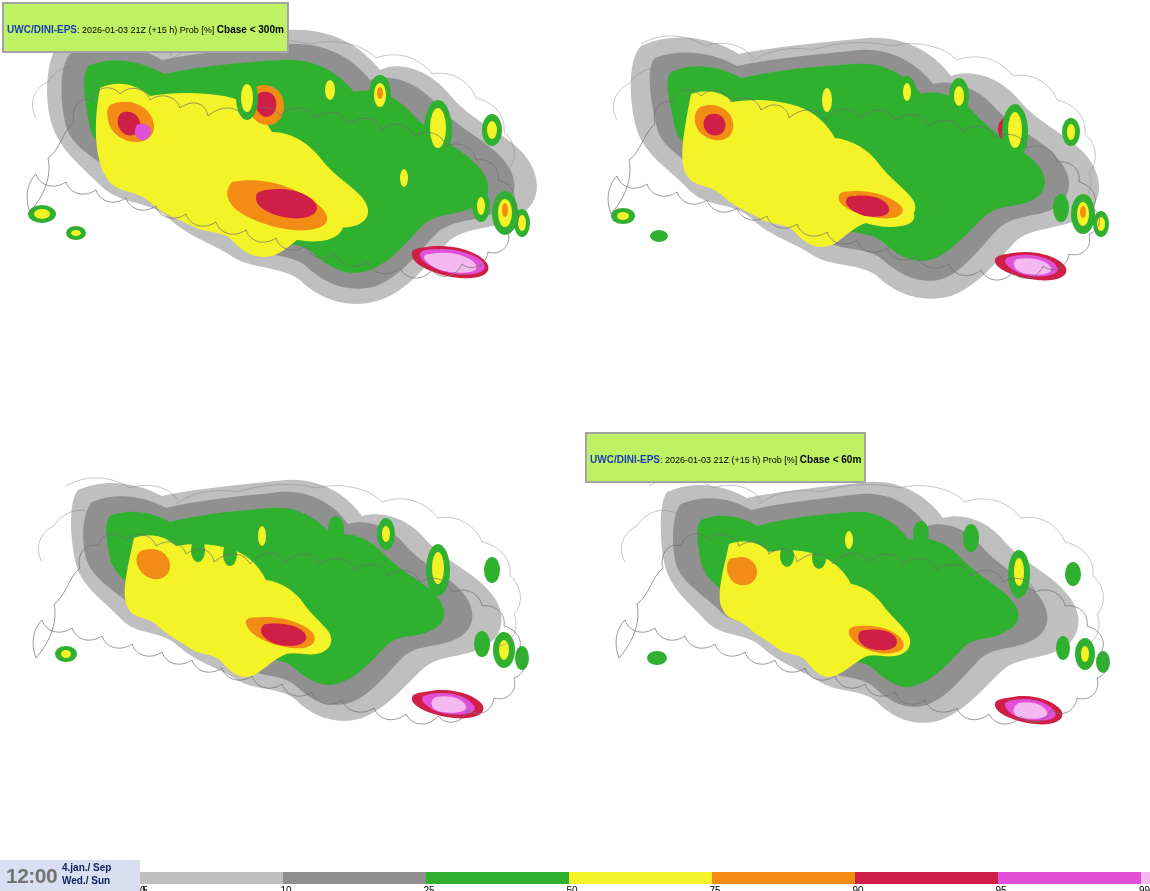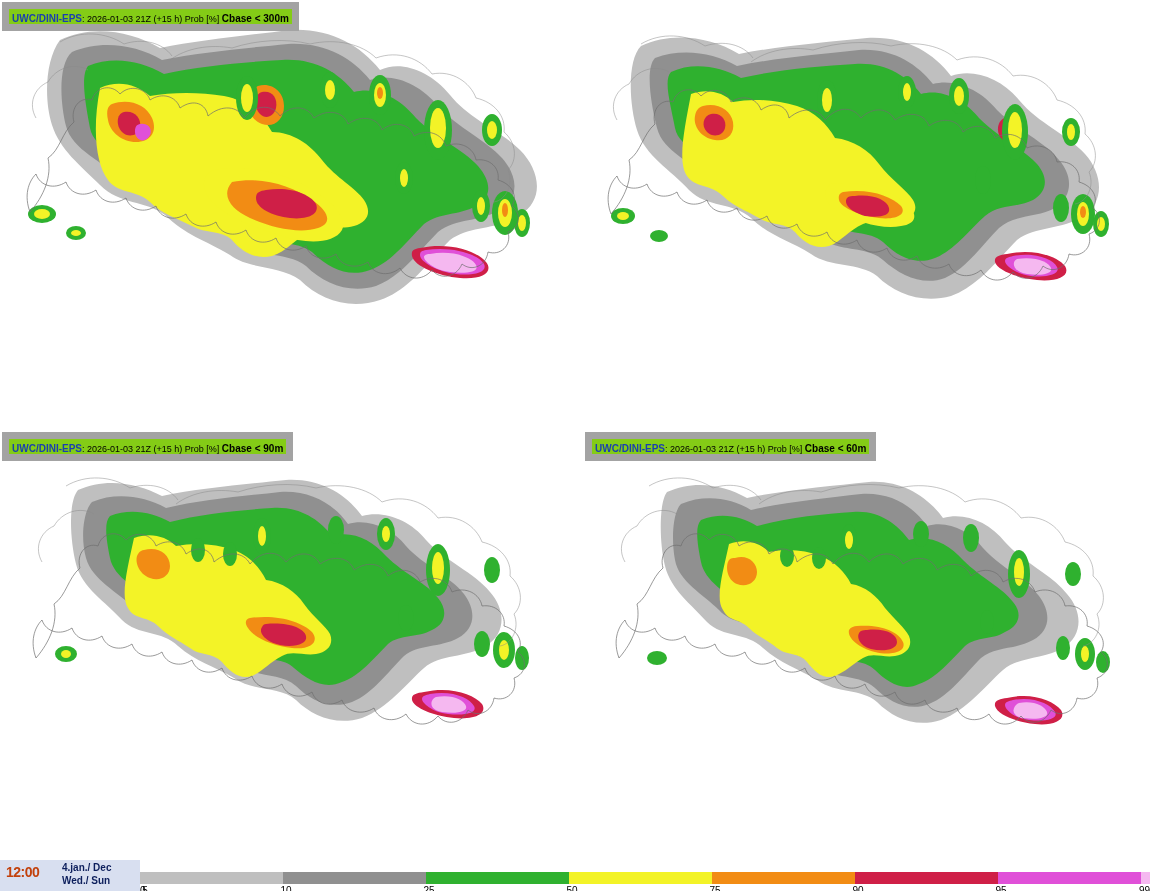--- a/index.html
+++ b/index.html
@@ -7,34 +7,34 @@
 
   .grid{position:absolute;left:0;top:0;width:1150px;height:860px;}
   .panel{position:absolute;width:575px;height:430px;overflow:hidden;}
   .p0{left:0;top:0;}
   .p1{left:575px;top:0;}
   .p2{left:0;top:430px;}
   .p3{left:575px;top:430px;margin-left:8px;}
 
   .title{
     position:absolute;left:2px;top:2px;z-index:30;
-    background:#84cc16;border:7px solid #a3a3a3;
-    padding:0 3px;height:15px;line-height:15px;white-space:nowrap;
+    background:#bef264;border:2px solid #a3a3a3;
+    padding:16px 3px;height:15px;line-height:15px;white-space:nowrap;
   }
   .title .model{font-size:10px;font-weight:bold;color:#1a3fb0;}
   .title .run{font-size:9px;color:#000;}
   .title .param{font-size:10px;font-weight:bold;color:#000;}
 
   .mapwrap{position:absolute;left:0;top:0;width:575px;height:430px;}
   .mapwrap svg{display:block;width:575px;height:430px;}
 
   
   .footer{position:absolute;left:0;top:860px;width:1150px;height:31px;background:#fff;}
   .timebox{position:absolute;left:0;top:0;width:140px;height:31px;background:#d8dff0;}
-  .timebox .clock{position:absolute;left:6px;top:4px;font-size:14px;font-weight:bold;color:#c2410c;letter-spacing:-0.5px;}
+  .timebox .clock{position:absolute;left:6px;top:4px;font-size:21px;font-weight:bold;color:#737373;letter-spacing:-0.5px;}
   .timebox .d1{position:absolute;left:62px;top:2px;font-size:10px;color:#0d1f5c;font-weight:bold;}
   .timebox .d2{position:absolute;left:62px;top:15px;font-size:10px;color:#0d1f5c;font-weight:bold;}
 
   .scale{position:absolute;left:140px;top:12px;width:1010px;height:12px;}
   .scale .seg{position:absolute;top:0;height:12px;}
   .scale .lbl{position:absolute;top:13px;font-size:10px;color:#000;transform:translateX(-50%);}
   .scale .lbl0{position:absolute;left:0;top:13px;font-size:10px;color:#000;}
   .scale .lbl99{position:absolute;right:0;top:13px;font-size:10px;color:#000;}
 
   
@@ -205,23 +205,20 @@
           </g>
         </g>
         <g fill="none">
           <path class="coast" d="M36,228 C50,212 58,192 54,174 C66,166 68,148 80,138 C76,124 86,112 98,116 C102,102 118,100 126,110 C136,100 152,104 156,116 C168,108 182,112 186,124 C200,114 212,120 214,132 C228,120 244,122 250,134 C262,120 278,120 286,132 C298,120 314,122 320,134 C334,124 350,128 354,140 C368,130 384,134 388,146 C400,136 416,140 420,152 C434,144 448,150 452,162 C466,156 480,164 482,176 C496,174 506,184 504,196 C518,200 524,212 518,222 C528,230 526,244 514,248 C518,262 506,272 494,268 C492,282 478,288 468,280 C462,294 446,296 438,286 C428,298 412,296 406,284 C394,294 378,290 374,278 C362,286 346,282 342,270 C330,278 316,274 312,262 C300,270 286,266 282,254 C270,262 256,258 252,246 C240,254 226,250 222,238 C210,246 196,242 192,230 C180,238 166,234 162,222 C150,230 136,226 132,214 C120,222 106,218 102,206 C90,214 76,210 72,198 C60,206 46,202 42,190 C34,198 30,212 36,228 Z"></path>
           <path class="coast-thin" d="M176,74 C192,62 216,58 238,62 C262,54 292,52 316,58 C342,52 368,58 382,72 C404,64 426,72 438,88 C458,84 476,96 482,112 C500,116 512,130 510,146 C522,156 524,174 514,184 C520,198 512,214 500,216"></path>
           <path class="coast-thin" d="M66,56 C86,44 112,46 130,58 C148,52 168,56 178,70"></path>
           <path class="coast-thin" d="M42,132 C34,118 40,102 54,96 C62,82 80,76 94,84"></path>
         </g>
       </svg>
     </div>
-    <div class="title">
-      <span class="model">UWC/DINI-EPS</span><span class="run">: 2026-01-03 21Z (+15 h) Prob [%] </span><span class="param">Cbase &lt; 90m</span>
-    </div>
   </div>
 
   <div class="panel p3">
     <div class="mapwrap">
       <svg viewBox="0 0 575 430" xmlns="http://www.w3.org/2000/svg">
         <g>
           <path class="c5" d="M84,62 C110,50 140,54 164,68 C202,60 248,56 286,52 C318,50 344,66 360,88 C382,82 406,92 422,112 C442,134 468,144 484,164 C500,182 500,206 480,218 C460,230 436,226 420,240 C402,256 384,280 358,290 C332,298 310,288 294,272 C278,258 254,264 234,250 C214,238 198,234 180,218 C164,202 140,208 124,192 C108,174 88,160 82,136 C76,112 76,72 84,62 Z"></path>
           <path class="c10" d="M98,74 C122,64 148,68 168,80 C202,72 244,68 278,64 C308,62 330,76 344,96 C364,90 386,100 400,118 C418,138 442,148 456,166 C468,182 468,200 450,210 C432,220 412,216 398,228 C382,244 366,266 346,274 C326,282 306,272 292,258 C276,244 256,250 238,238 C220,226 202,222 186,206 C172,190 150,196 136,180 C120,164 96,152 92,130 C88,108 90,82 98,74 Z"></path>
           <path class="c25" d="M118,90 C138,82 158,86 174,96 C202,88 240,84 270,82 C296,80 314,94 326,110 C346,104 366,114 380,130 C398,148 420,158 430,172 C440,184 436,196 422,202 C410,210 394,206 382,216 C368,230 354,248 336,254 C320,262 304,252 292,240 C280,228 262,234 248,224 C232,214 218,210 204,198 C192,184 172,190 158,178 C144,162 122,152 118,132 C114,112 112,96 118,90 Z"></path>
           <path class="c50" d="M146,114 C162,108 176,112 186,122 C204,118 222,120 238,126 C252,132 262,142 268,154 C282,156 294,166 302,178 C312,190 322,198 326,206 C330,216 324,224 312,226 C300,228 290,222 280,228 C270,234 262,242 252,246 C240,250 232,242 224,232 C216,222 204,226 194,218 C184,210 174,206 166,198 C156,188 146,192 140,180 C132,168 140,142 146,114 Z"></path>
@@ -260,21 +257,21 @@
     <div class="title">
       <span class="model">UWC/DINI-EPS</span><span class="run">: 2026-01-03 21Z (+15 h) Prob [%] </span><span class="param">Cbase &lt; 60m</span>
     </div>
   </div>
 
 </div>
 
 <div class="footer">
   <div class="timebox">
     <div class="clock">12:00</div>
-    <div class="d1">4.jan./ Dec</div>
+    <div class="d1">4.jan./ Sep</div>
     <div class="d2">Wed./ Sun</div>
   </div>
   <div class="scale">
     <div class="seg" style="left:0px;width:143px;background:#bfbfbf;"></div>
     <div class="seg" style="left:143px;width:143px;background:#909090;"></div>
     <div class="seg" style="left:286px;width:143px;background:#2fb12f;"></div>
     <div class="seg" style="left:429px;width:143px;background:#f3f327;"></div>
     <div class="seg" style="left:572px;width:143px;background:#f28c14;"></div>
     <div class="seg" style="left:715px;width:143px;background:#cf1f47;"></div>
     <div class="seg" style="left:858px;width:143px;background:#e050d8;"></div>

